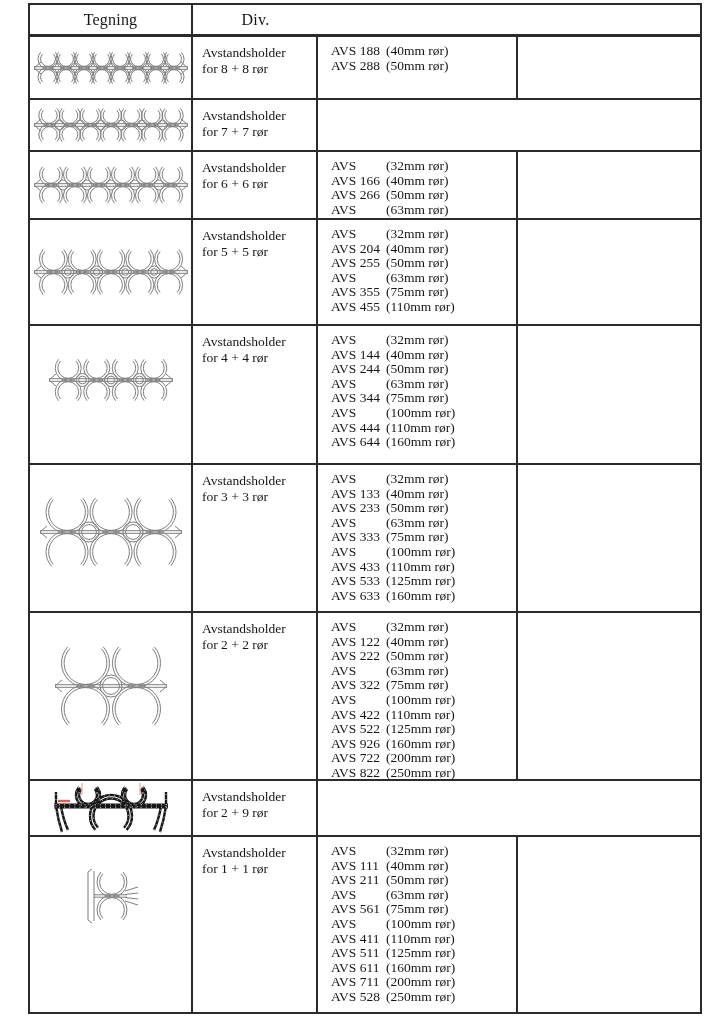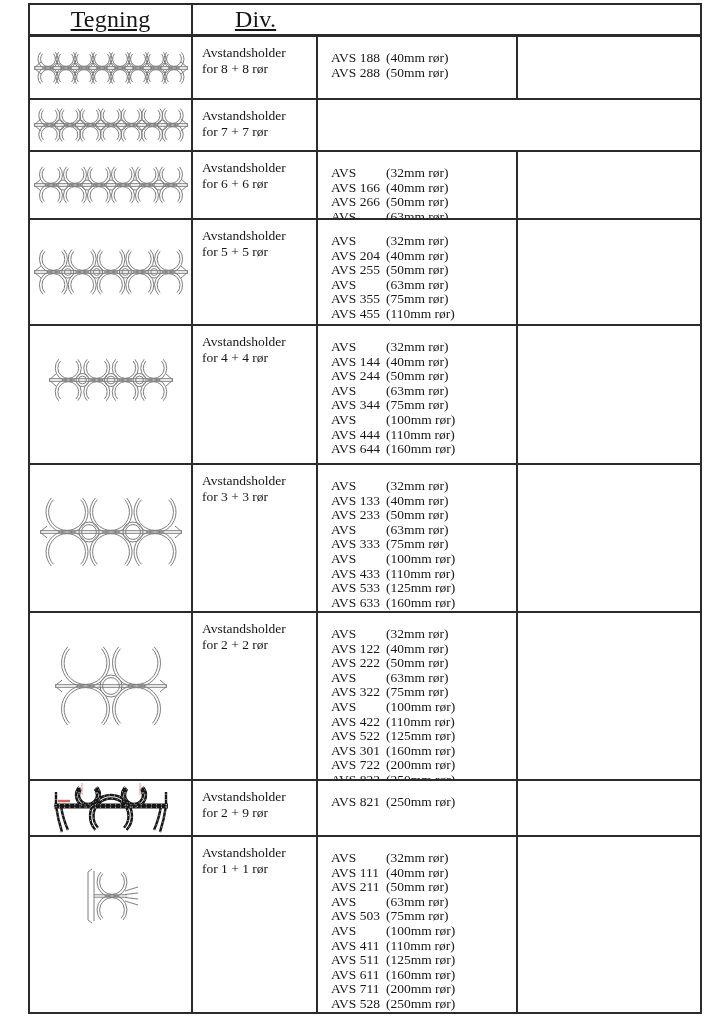--- a/index.html
+++ b/index.html
@@ -6,25 +6,25 @@
   .page{position:relative;width:724px;height:1024px;background:#ffffff;overflow:hidden;
         font-family:"Liberation Serif","DejaVu Serif",serif;color:#161616;}
   .catalog{position:absolute;left:28px;top:3px;width:670px;border:2px solid #2b2b2b;}
   .trow{display:grid;grid-template-columns:163px 125px 200px 178px;
         border-bottom:2px solid #2b2b2b;box-sizing:border-box;}
   .trow:last-child{border-bottom:none;}
   .trow.head{border-bottom:3px solid #2b2b2b;height:32px;}
   .cell{border-right:2px solid #2b2b2b;box-sizing:border-box;overflow:hidden;}
   .cell:last-child{border-right:none;}
   .head .cell{display:flex;align-items:center;justify-content:center;
-              font-size:24px;letter-spacing:0.2px;text-decoration:underline;}
+              font-size:16px;letter-spacing:0.2px;}
   .draw-cell{display:flex;align-items:center;justify-content:center;}
   .draw-cell.top{align-items:flex-start;}
   .holder{padding:8px 4px 0 9px;font-size:13.5px;line-height:15.5px;}
-  .products{padding:14px 2px 0 13px;font-size:13.5px;line-height:14.6px;white-space:nowrap;}
+  .products{padding:7px 2px 0 13px;font-size:13.5px;line-height:14.6px;white-space:nowrap;}
   .code{display:inline-block;min-width:55px;}
   .drawing{line-height:0;}
   svg{display:block;}
 </style>
 </head>
 <body>
 
 <div class="page">
   <div class="catalog">
 
@@ -214,21 +214,21 @@
       </div>
       <div class="cell products">
           <div><span class="code">AVS</span><span>(32mm rør)</span></div>
           <div><span class="code">AVS 122</span><span>(40mm rør)</span></div>
           <div><span class="code">AVS 222</span><span>(50mm rør)</span></div>
           <div><span class="code">AVS</span><span>(63mm rør)</span></div>
           <div><span class="code">AVS 322</span><span>(75mm rør)</span></div>
           <div><span class="code">AVS</span><span>(100mm rør)</span></div>
           <div><span class="code">AVS 422</span><span>(110mm rør)</span></div>
           <div><span class="code">AVS 522</span><span>(125mm rør)</span></div>
-          <div><span class="code">AVS 301</span><span>(160mm rør)</span></div>
+          <div><span class="code">AVS 926</span><span>(160mm rør)</span></div>
           <div><span class="code">AVS 722</span><span>(200mm rør)</span></div>
           <div><span class="code">AVS 822</span><span>(250mm rør)</span></div>
         </div>
       <div class="cell"></div>
     </div>
 
     <div class="trow" style="height:56px">
       <div class="cell draw-cell">
         <div class="drawing">
             <svg viewBox="0 0 118 52" width="118" height="52">
@@ -236,44 +236,41 @@
               <path d="M2 22.8H116M2 25.2H116M27.1 5.0A12 12 0 1 0 44.9 5.0M29.3 7.0A9 9 0 1 0 42.7 7.0M73.1 5.0A12 12 0 1 0 90.9 5.0M75.3 7.0A9 9 0 1 0 88.7 7.0M43.4 48.0A21 21 0 1 1 74.6 48.0M46.0 45.7A17.5 17.5 0 1 1 72.0 45.7M27 5V12M45 5V12M73 5V12M91 5V12M4 23V10M114 23V10M10 50Q6 38 4 24M16 48Q11 37 9 24M108 50Q112 38 114 24M102 48Q107 37 109 24" fill="none" stroke="#ffffff" stroke-width="0.9" stroke-dasharray="0.9 4.2"></path>
               <path d="M30 1V13M88 1V13" fill="none" stroke="#eaa8a8" stroke-width="1.2"></path>
               <path d="M6 19H18" fill="none" stroke="#d96055" stroke-width="2.4"></path>
             </svg>
           </div>
       </div>
       <div class="cell holder">
         <div>Avstandsholder</div>
         <div>for 2 + 9 rør</div>
       </div>
-      <div class="cell products">
-          <div><span class="code">AVS 821</span><span>(250mm rør)</span></div>
-        </div>
       <div class="cell"></div>
     </div>
 
     <div class="trow" style="height:175px">
       <div class="cell draw-cell top" style="padding-top:26px">
         <div class="drawing">
             <svg viewBox="0 0 60 66" width="60" height="66">
               <path d="M13 31.8H46M13 34.2H46M19.9 9.0A15 15 0 1 0 42.1 9.0M21.8 10.7A12.4 12.4 0 1 0 40.2 10.7M19.9 57.0A15 15 0 1 1 42.1 57.0M21.8 55.3A12.4 12.4 0 1 1 40.2 55.3M11 6L7 9V57L11 60M13 8V58M44 28L57 24M44 31.5L57 30M44 34.5L57 36M44 38L57 42" fill="none" stroke="#7e7e7e" stroke-width="1"></path>
             </svg>
           </div>
       </div>
       <div class="cell holder">
         <div>Avstandsholder</div>
         <div>for 1 + 1 rør</div>
       </div>
       <div class="cell products">
           <div><span class="code">AVS</span><span>(32mm rør)</span></div>
           <div><span class="code">AVS 111</span><span>(40mm rør)</span></div>
           <div><span class="code">AVS 211</span><span>(50mm rør)</span></div>
           <div><span class="code">AVS</span><span>(63mm rør)</span></div>
-          <div><span class="code">AVS 503</span><span>(75mm rør)</span></div>
+          <div><span class="code">AVS 561</span><span>(75mm rør)</span></div>
           <div><span class="code">AVS</span><span>(100mm rør)</span></div>
           <div><span class="code">AVS 411</span><span>(110mm rør)</span></div>
           <div><span class="code">AVS 511</span><span>(125mm rør)</span></div>
           <div><span class="code">AVS 611</span><span>(160mm rør)</span></div>
           <div><span class="code">AVS 711</span><span>(200mm rør)</span></div>
           <div><span class="code">AVS 528</span><span>(250mm rør)</span></div>
         </div>
       <div class="cell"></div>
     </div>
 

